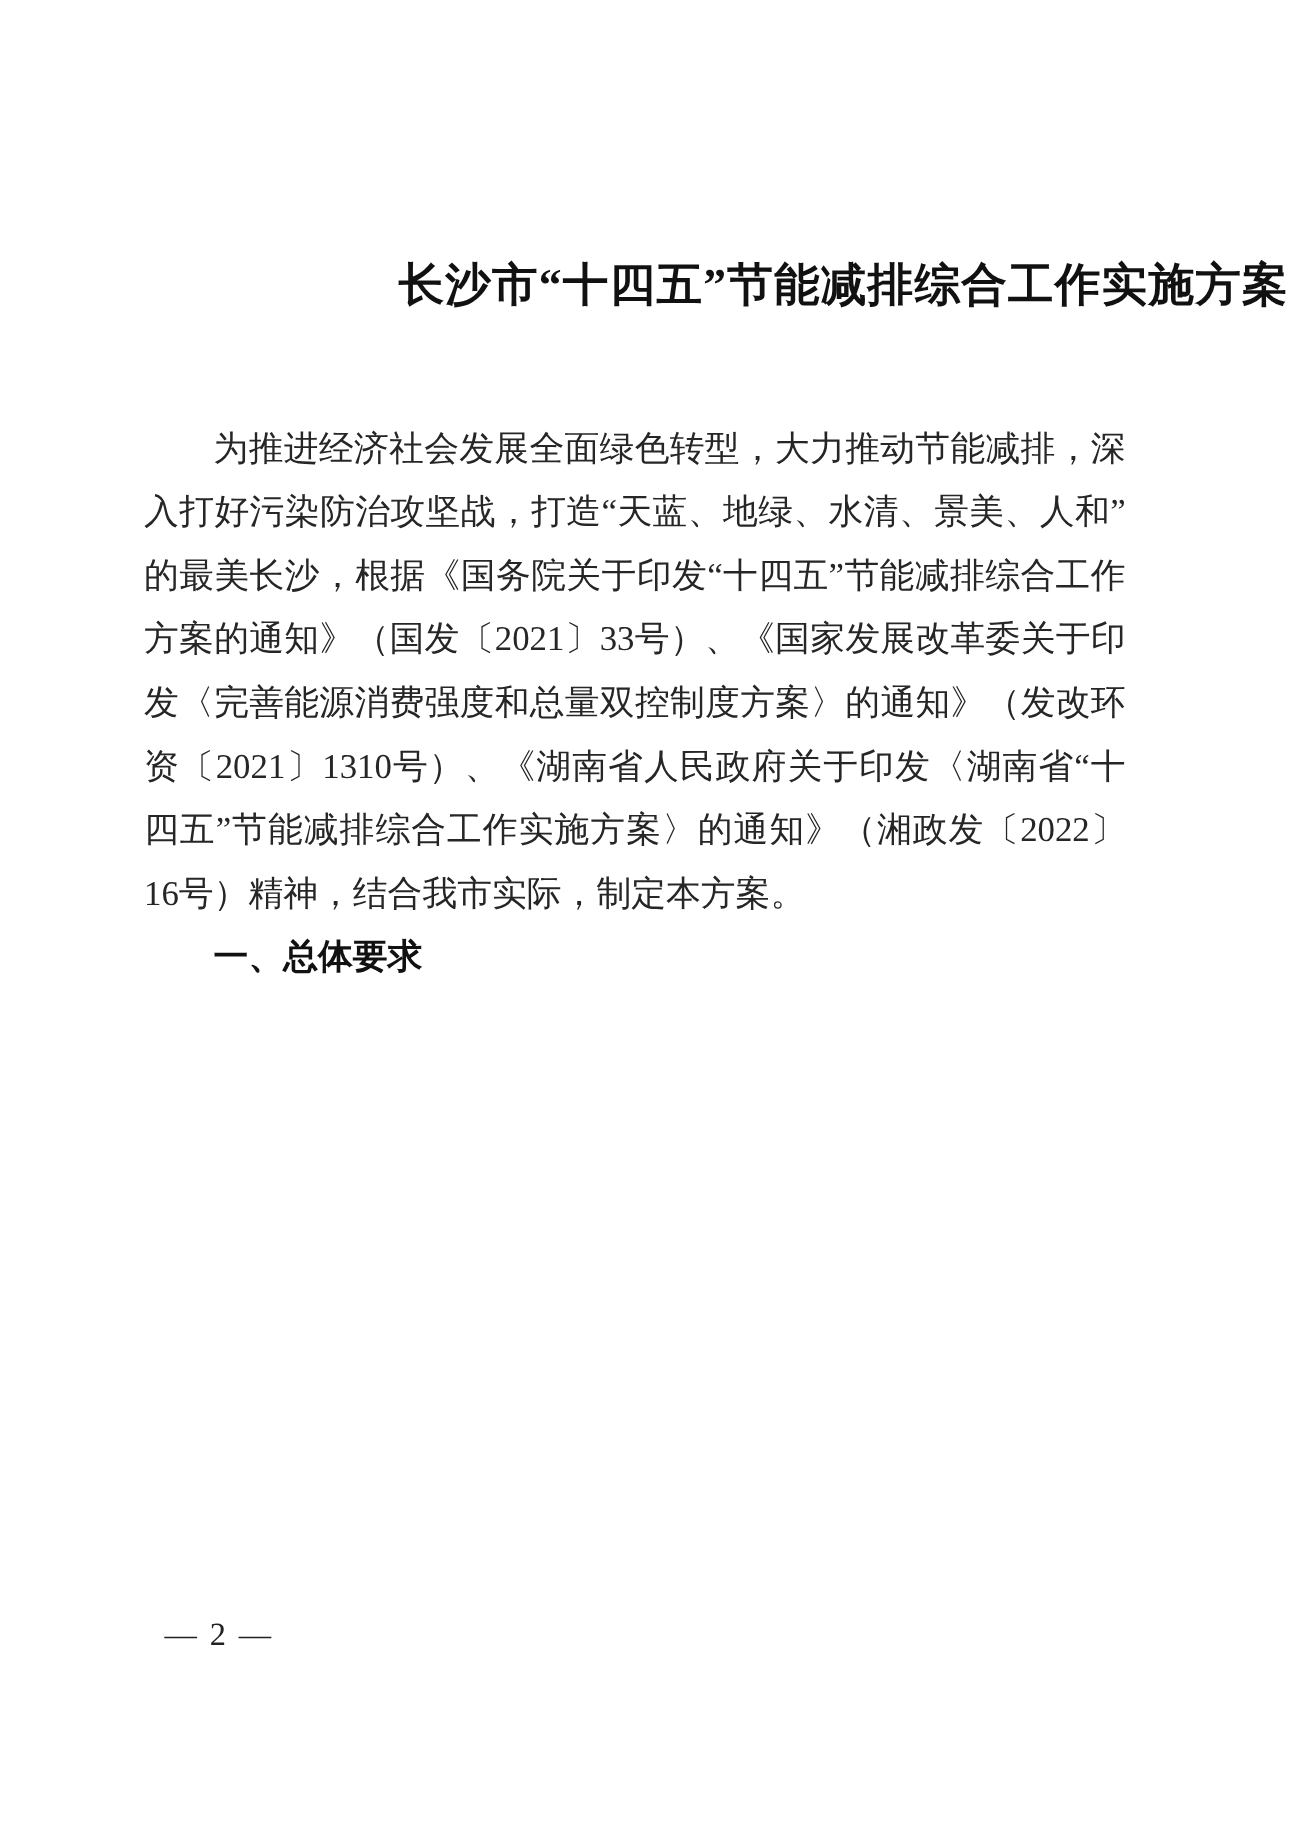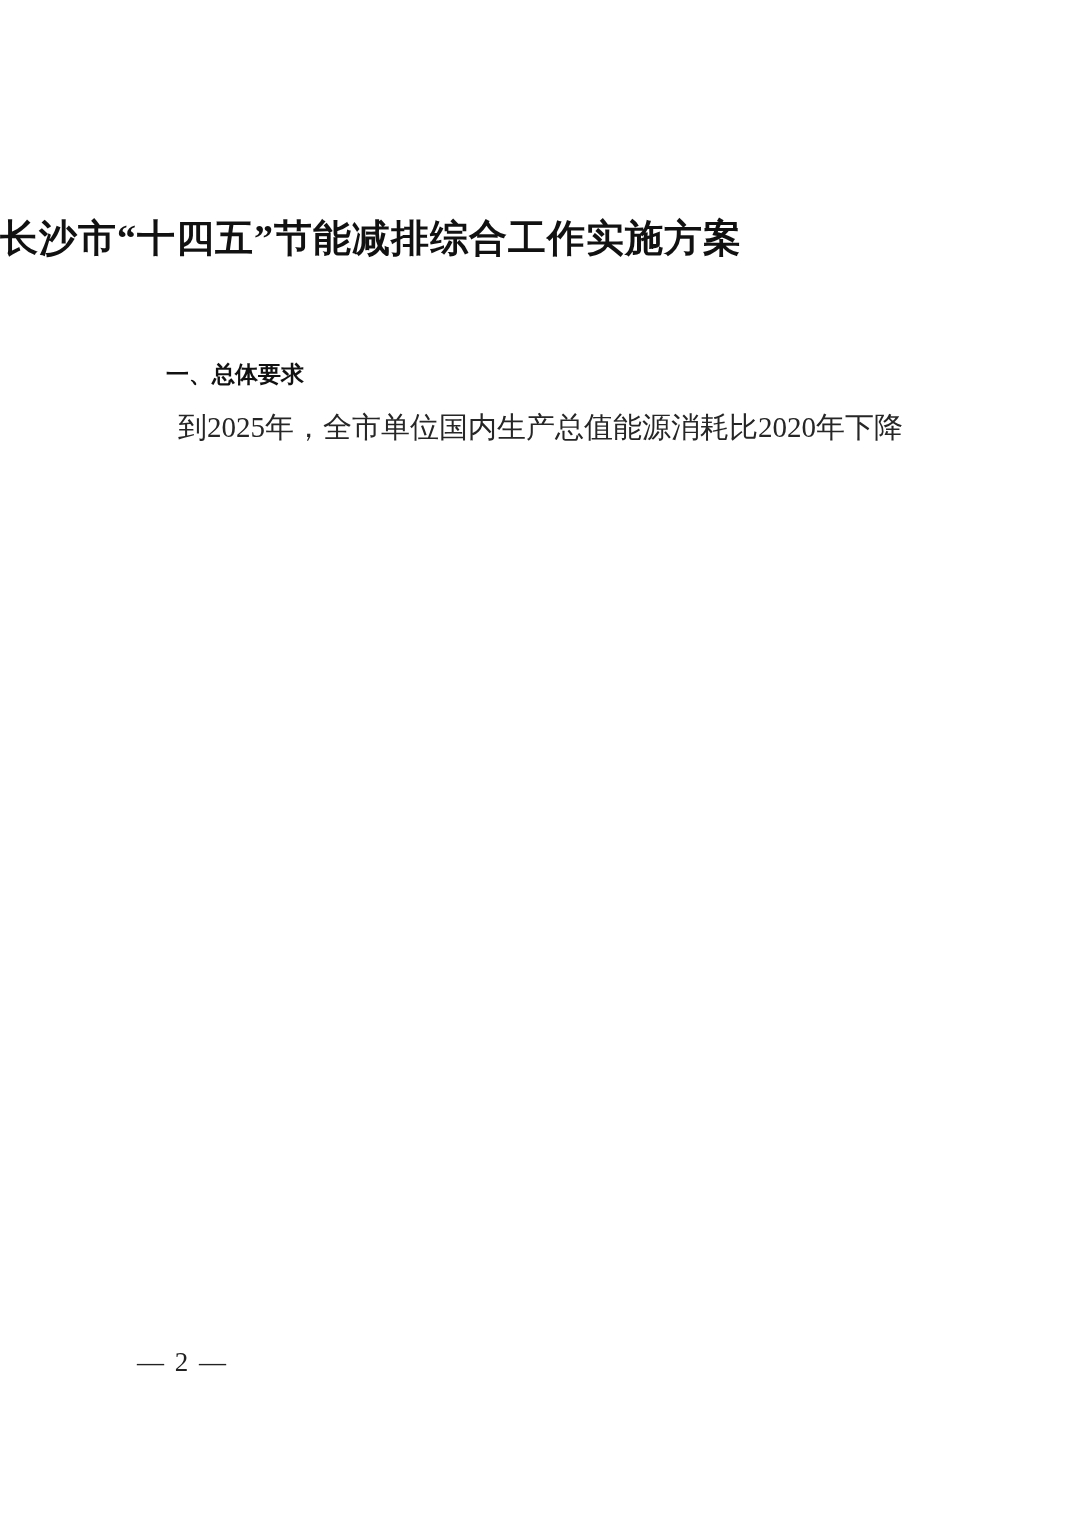--- a/index.html
+++ b/index.html
@@ -16,21 +16,21 @@
   .page {
     position: absolute;
     inset: 0;
   }
   .doc-title {
     position: absolute;
     top: 212px;
     left: 0;
     width: 100%;
     margin: 0;
-    text-align: left;
+    text-align: right;
     font-family: "Liberation Serif", serif;
     font-weight: bold;
     font-size: 38px;
     line-height: 1.4;
     letter-spacing: 1px;
     color: #111111;
   }
   .doc-body {
     position: absolute;
     left: 120px;
@@ -44,21 +44,21 @@
   }
   .para {
     margin: 0;
     text-indent: 2em;
   }
   .sec-heading {
     margin: 0;
     text-indent: 2em;
     font-family: Liberation Serif, serif;
     font-weight: bold;
-    font-size: 23px;
+    font-size: 29px;
     line-height: 53px;
     color: #111111;
     text-align: left;
   }
   .page-number {
     position: absolute;
     left: 137px;
     top: 1346px;
     font-family: "Liberation Serif", serif;
     font-size: 27px;
@@ -68,19 +68,19 @@
   }
 </style>
 </head>
 <body>
 
 <main class="page">
 
   <h1 class="doc-title">长沙市“十四五”节能减排综合工作实施方案</h1>
 
   <section class="doc-body">
+    <p class="para">为推进经济社会发展全面绿色转型，大力推动节能减排，深入打好污染防治攻坚战，打造“天蓝、地绿、水清、景美、人和”的最美长沙，根据《国务院关于印发“十四五”节能减排综合工作方案的通知》（国发〔2021〕33号）、《国家发展改革委关于印发〈完善能源消费强度和总量双控制度方案〉的通知》（发改环资〔2021〕1310号）、《湖南省人民政府关于印发〈湖南省“十四五”节能减排综合工作实施方案〉的通知》（湘政发〔2022〕16号）精神，结合我市实际，制定本方案。</p>
     <h2 class="sec-heading">一、总体要求</h2>
-    <p class="para">到2025年，全市单位国内生产总值能源消耗比2020年下降</p>
   </section>
 
   <div class="page-number">— 2 —</div>
 
 </main>
 
 </body></html>

